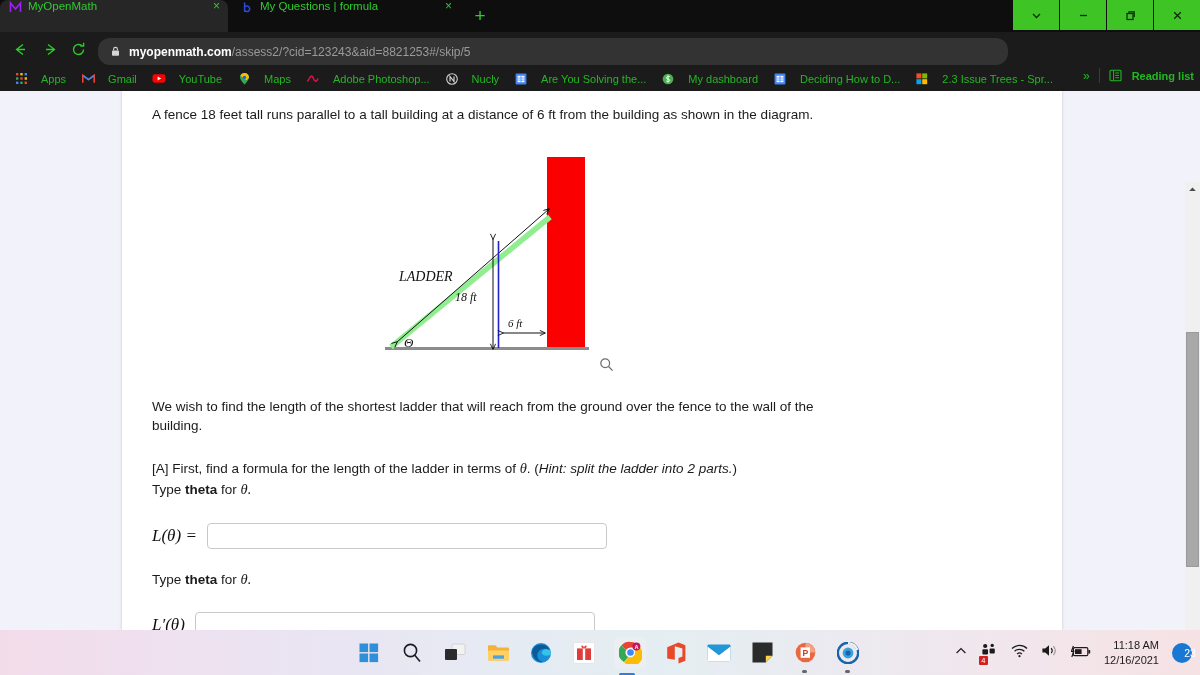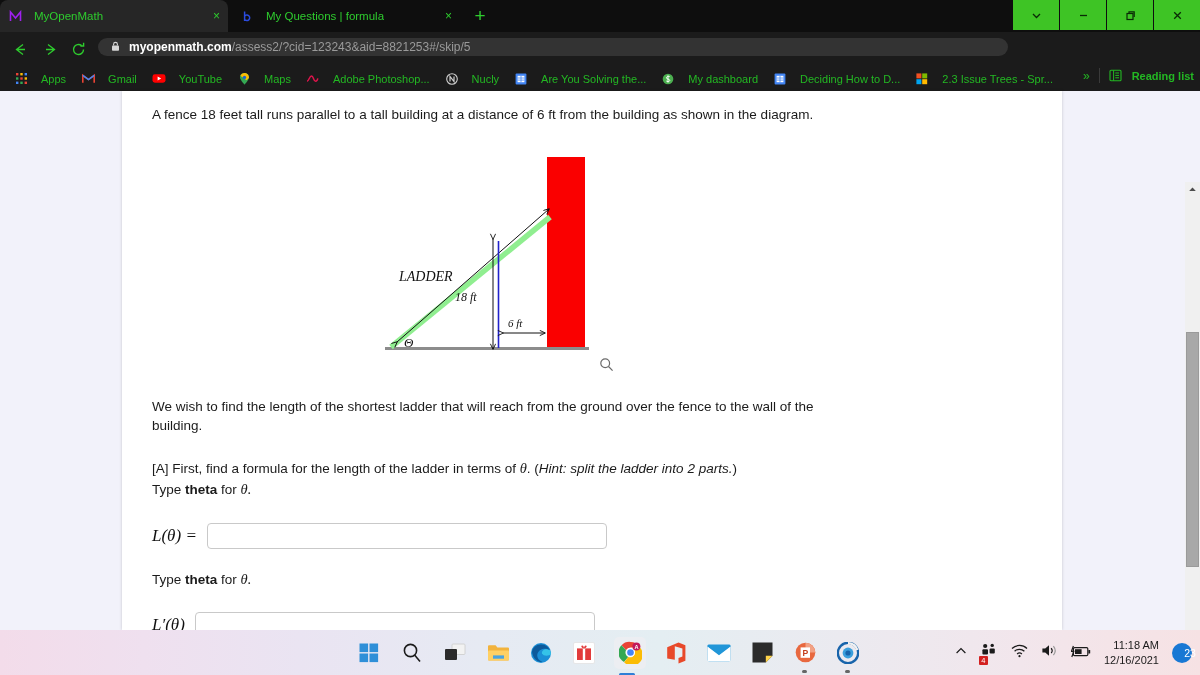--- a/index.html
+++ b/index.html
@@ -9,22 +9,22 @@
     background:#0d0d0d;
   }
   #root { position:relative; width:1200px; height:675px; }
 
   
   .chrome { position:absolute; left:0; top:0; width:1200px; height:91px; background:#1b1b1b; }
 
   
   .tabstrip { position:absolute; left:0; top:0; width:1200px; height:32px; background:#0e0e0e; }
   .tab {
-    position:absolute; top:0; height:32px; display:flex; align-items:center;
-    padding:0 8px; gap:12px;
+    position:absolute; top:0; height:32px; display:flex; 
+    padding:0 8px; gap:6px;
   }
   .tab.active { background:#262626; border-top-left-radius:8px; border-top-right-radius:8px; }
   .tab-title {
     font-size:11.5px; color:#2ecc2e; white-space:nowrap; overflow:hidden;
     text-overflow:ellipsis; max-width:150px;
   }
   .tab-close { font-size:12px; color:#2ecc2e; line-height:1; margin-left:auto; padding-left:10px; }
   .favicon { width:14px; height:14px; flex:0 0 14px; display:flex; align-items:center; justify-content:center; }
   .newtab { position:absolute; left:470px; top:6px; width:20px; height:20px;
             color:#2ecc2e; font-size:19px; line-height:20px; text-align:center; }
@@ -33,21 +33,21 @@
   .wincontrols { position:absolute; right:0; top:0; height:30px; display:flex; }
   .wc { width:46px; height:30px; background:#3ec425; display:flex; align-items:center;
         justify-content:center; color:#0a2a06; margin-left:1px; }
   .wc svg { display:block; }
 
   
   .toolbar { position:absolute; left:0; top:32px; width:1200px; height:34px; background:#1b1b1b; }
   .navbtn { position:absolute; top:5px; width:24px; height:24px; color:#2ecc2e;
             display:flex; align-items:center; justify-content:center; }
   .omnibox {
-    position:absolute; left:98px; top:6px; width:910px; height:18px;
+    position:absolute; left:98px; top:6px; width:910px; height:27px;
     background:#333333; border-radius:12px; display:flex; align-items:center; padding:0 12px; gap:8px;text-align:right;
   }
   .url { font-size:12px; white-space:nowrap; overflow:hidden; }
   .url .host { color:#ffffff; font-weight:bold; }
   .url .path { color:#9a9a9a; }
   .tb-right { position:absolute; right:8px; top:36px; height:24px; display:flex; align-items:center; gap:11px; }
   .avatar { width:18px; height:18px; border-radius:50%; background:#d81b72; color:#fff;
             font-size:10px; display:flex; align-items:center; justify-content:center; font-weight:bold; }
 
   

